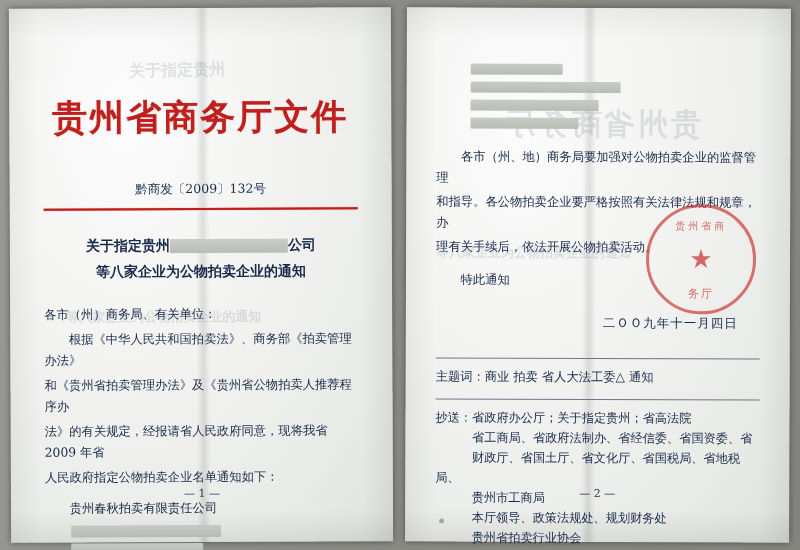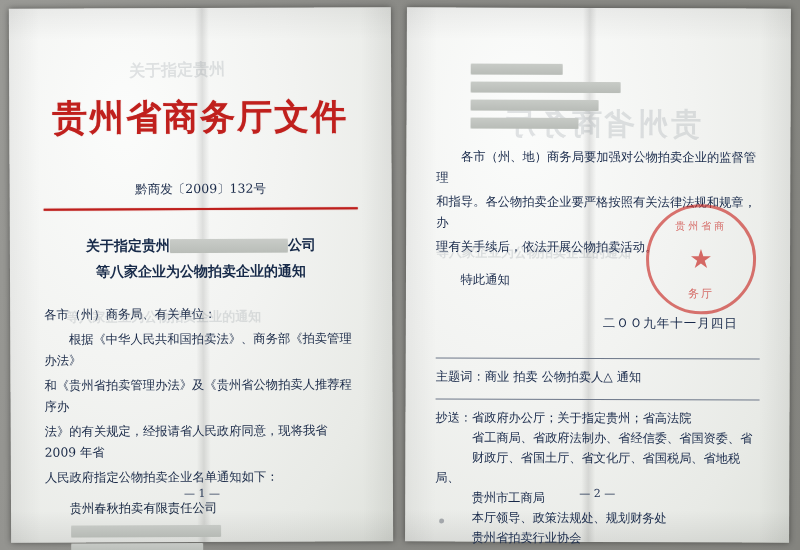--- a/index.html
+++ b/index.html
@@ -326,21 +326,21 @@
 
       <div class="seal">
         <div class="arc">贵州省商</div>
         <div class="star">★</div>
         <div class="arc-b">务厅</div>
       </div>
 
       <div style="margin-top:26px;">
         <div class="divider"></div>
         <div class="kv">
-          <span>主题词：</span><span>商业  拍卖  公物拍卖人△  通知</span>
+          <span>主题词：</span><span>商业  拍卖  省人大法工委△  通知</span>
         </div>
         <div class="divider"></div>
       </div>
 
       <div class="cc-block">
         <p><span>抄送：</span><span>省政府办公厅；关于指定贵州；省高法院</span></p>
         <p style="text-indent:3em;">省工商局、省政府法制办、省经信委、省国资委、省</p>
         <p style="text-indent:3em;">财政厅、省国土厅、省文化厅、省国税局、省地税局、</p>
         <p style="text-indent:3em;">贵州市工商局</p>
         <p style="text-indent:3em;">本厅领导、政策法规处、规划财务处</p>

